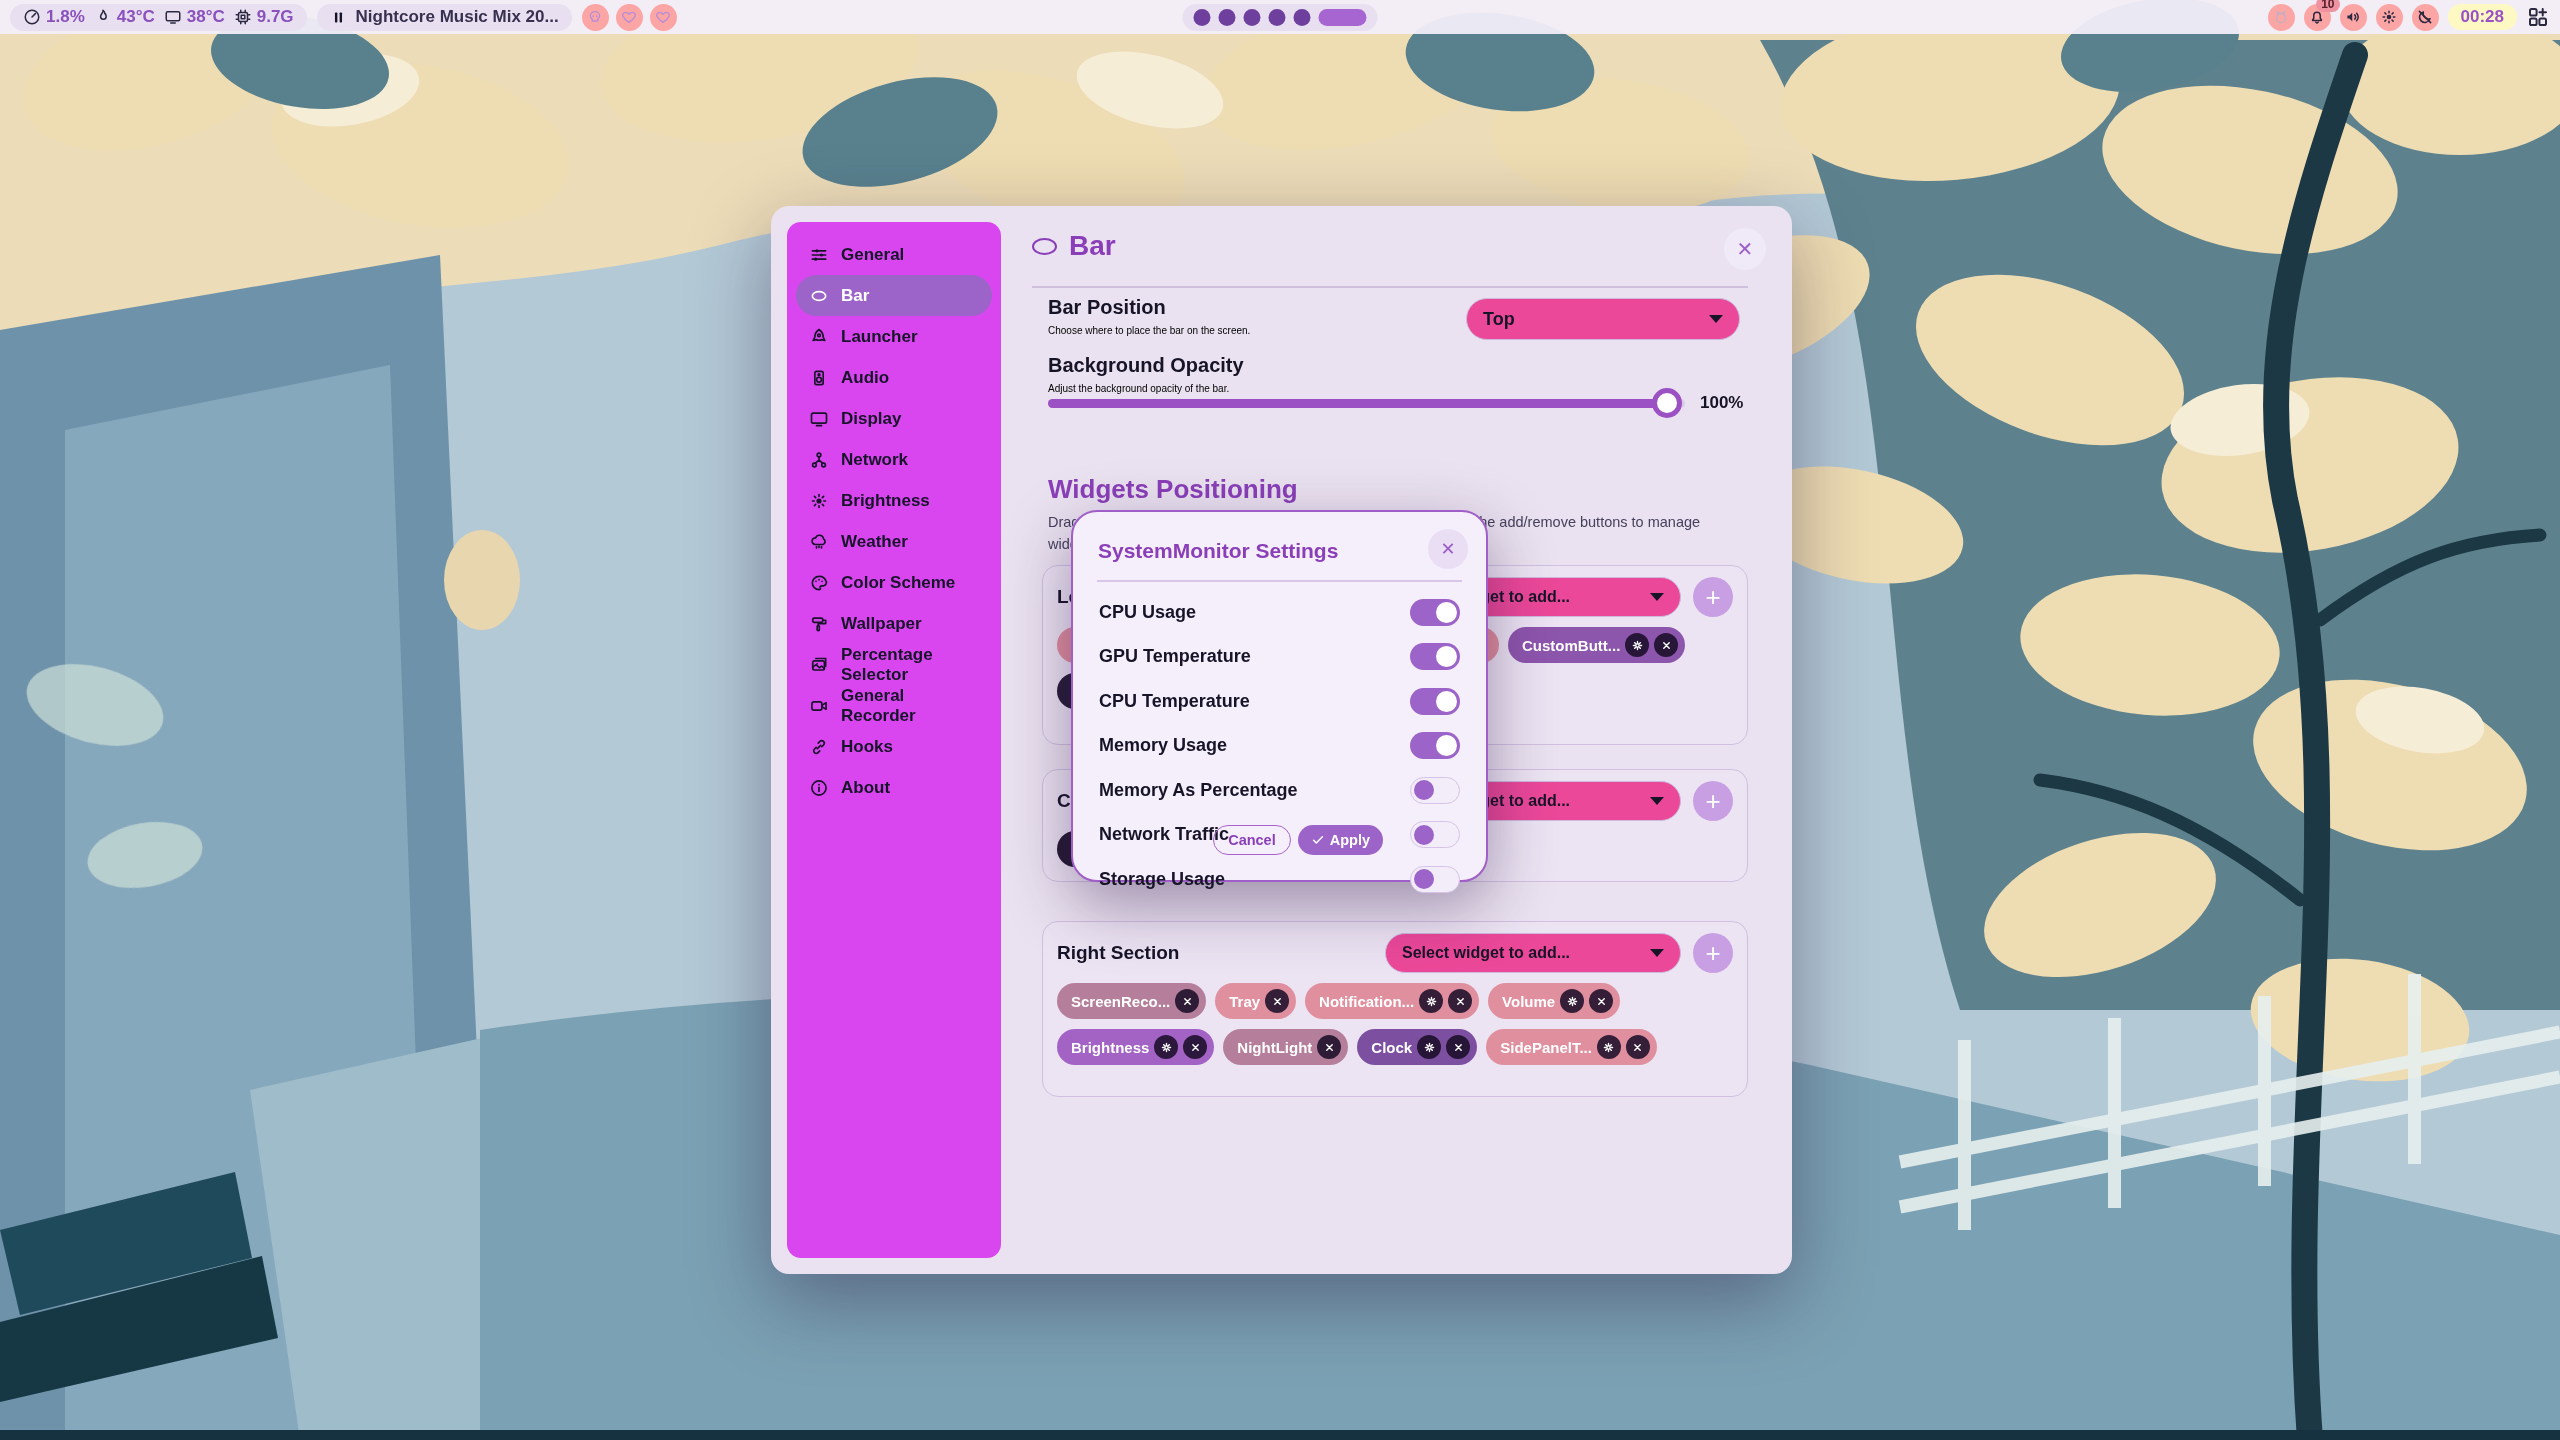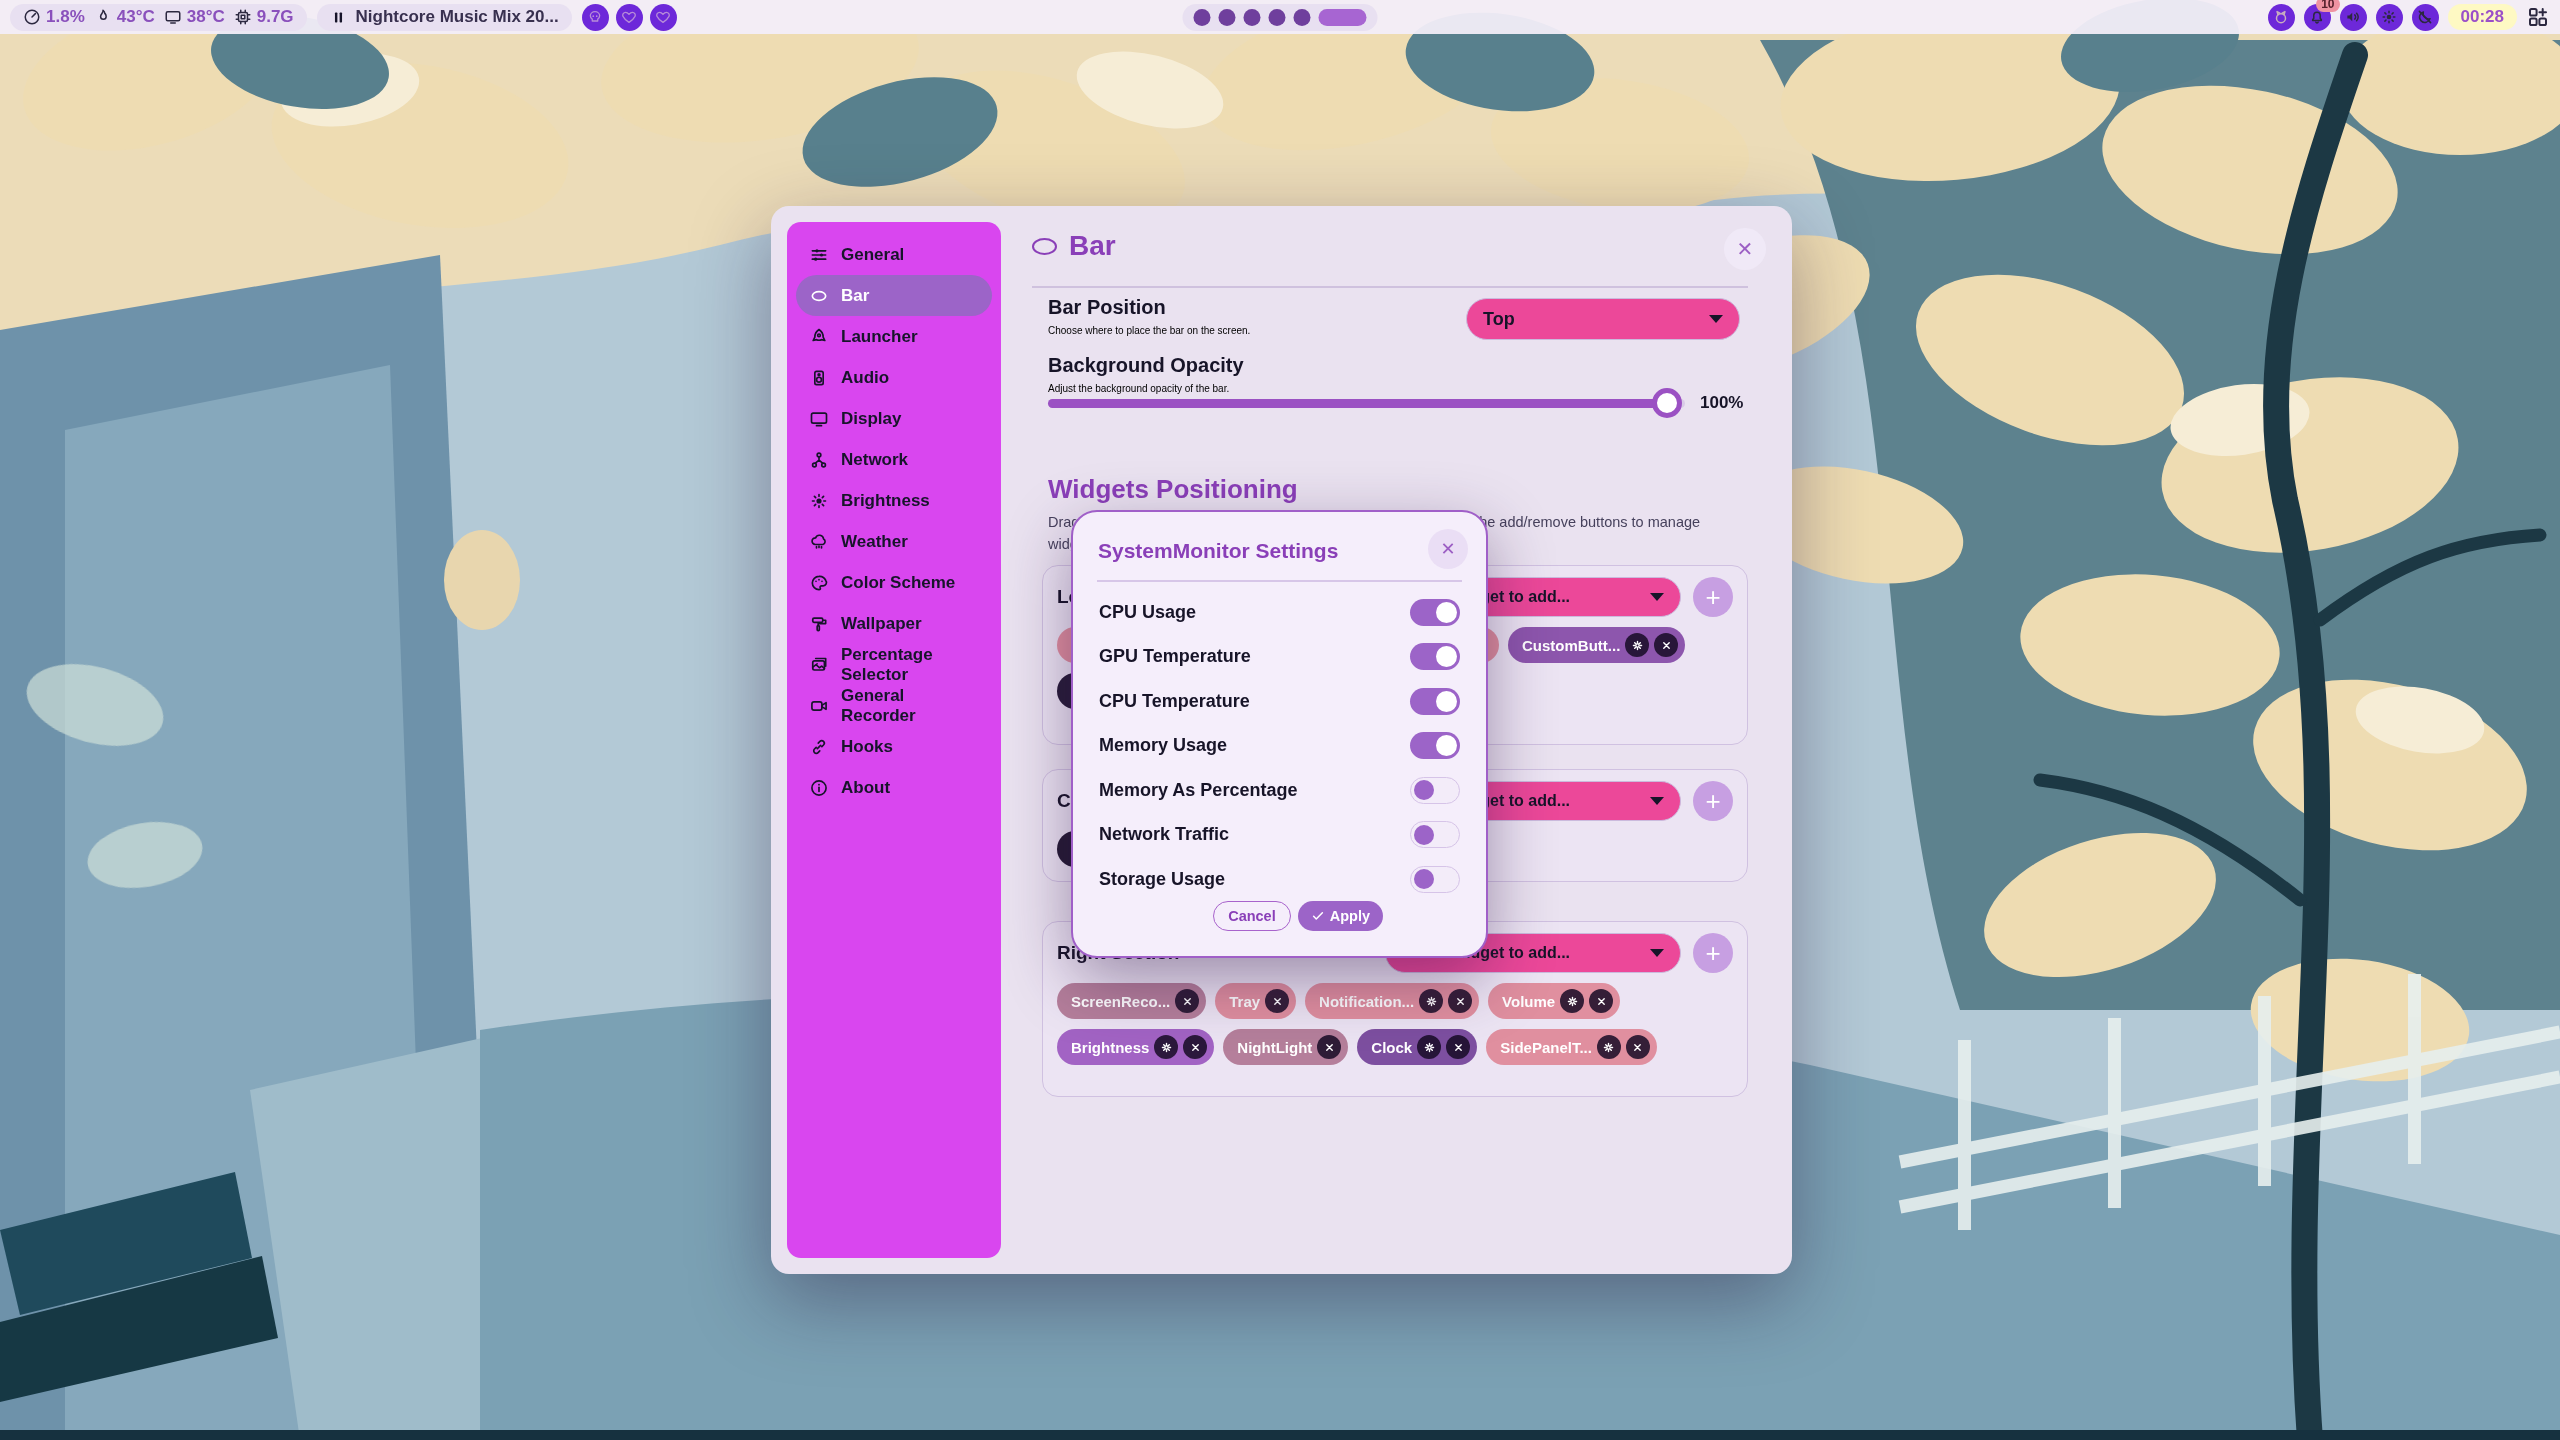--- a/index.html
+++ b/index.html
@@ -8,21 +8,21 @@
   .wallpaper{position:absolute;inset:0}
 
   
   .topbar{position:absolute;top:0;left:0;right:0;height:34px;background:rgba(243,238,249,.94);display:flex;align-items:center;padding:0 10px;z-index:5}
   .tb-left{display:flex;gap:10px;align-items:center}
   .pill{background:#e8e0f1;border-radius:14px;height:27px;display:flex;align-items:center;padding:0 13px;gap:9px}
   .stat{display:flex;align-items:center;gap:5px;color:#2c2840}
   .stat .val{color:#8a50bc;font-weight:700;font-size:17px}
   .ic{width:18px;height:18px;stroke:currentColor;fill:none;stroke-width:2;stroke-linecap:round;stroke-linejoin:round;flex:none}
   .music-title{color:#38304f;font-weight:700;font-size:17px;white-space:nowrap}
-  .circ{width:27px;height:27px;border-radius:50%;background:#6d28d9;display:flex;align-items:center;justify-content:center;color:#b78cd8;position:relative;flex:none}
+  .circ{width:27px;height:27px;border-radius:50%;background:#fca5a5;display:flex;align-items:center;justify-content:center;color:#b78cd8;position:relative;flex:none}
   .tb-center{position:absolute;left:50%;top:3.5px;transform:translateX(-50%)}
   .ws{gap:8px;padding:0 11px}
   .ws .dot{width:17px;height:17px;border-radius:50%;background:#6f3f9d}
   .ws .active{width:48px;height:17px;border-radius:9px;background:#a765d2}
   .tb-right{margin-left:auto;display:flex;align-items:center;gap:9px}
   .tb-right .circ{color:#2c2840}
   .circ.muted{color:#c9aebf}
   .badge{position:absolute;top:-7px;right:-9px;background:#ef93a2;color:#55202c;font-size:12px;font-weight:700;border-radius:9px;padding:1.5px 5px;line-height:1}
   .time-pill{background:#fef9c3;border-radius:13px;height:26px;display:flex;align-items:center;padding:0 13px}
   .time{color:#9b50c8;font-weight:700;font-size:17px}
@@ -63,21 +63,21 @@
   .sec-label{font-size:19px;font-weight:700;color:#171428;flex:1}
   .sec-dd{width:296px;height:40px;font-size:16px;border-radius:20px}
   .add-btn{width:40px;height:40px;border-radius:50%;background:#c79fe2;color:#fff;font-size:26px;display:flex;align-items:center;justify-content:center;border:none;cursor:pointer;line-height:1}
   .chip-row{display:flex;gap:9px;margin-top:10px}
   .chip{height:36px;border-radius:18px;display:flex;align-items:center;gap:5px;padding:0 7px 0 14px;color:#fff;font-weight:700;font-size:15px;cursor:grab;white-space:nowrap}
   .chip.nobtn{padding:0 14px}
   .chip-btn{width:24px;height:24px;border-radius:50%;background:rgba(22,11,36,.85);color:#fff;display:flex;align-items:center;justify-content:center;border:none;cursor:pointer}
   .chip-btn .ic{width:13px;height:13px;stroke-width:2.6}
 
   
-  .modal{position:absolute;left:1071px;top:510px;width:417px;height:448px;background:#f5eefb;border:2.5px solid #a05fc8;border-radius:26px;box-shadow:0 22px 65px rgba(45,20,70,.42);z-index:20}
+  .modal{position:absolute;left:1071px;top:510px;width:417px;height:372px;background:#f5eefb;border:2.5px solid #a05fc8;border-radius:26px;box-shadow:0 22px 65px rgba(45,20,70,.42);z-index:20}
   .modal-title{position:absolute;left:25px;top:27px;font-size:21px;font-weight:700;color:#8a3fb8}
   .modal-close{position:absolute;right:18px;top:17px;width:40px;height:40px;font-size:18px;background:#eadef5}
   .modal-div{position:absolute;left:24px;right:24px;top:68px;height:1.5px;background:#d7c6e8}
   .toggle-list{position:absolute;left:26px;right:26px;top:78px}
   .t-row{height:44.5px;display:flex;align-items:center;justify-content:space-between}
   .t-label{font-size:18px;font-weight:700;color:#171428}
   .toggle{width:50px;height:27px;border-radius:14px;position:relative;cursor:pointer}
   .toggle.on{background:#9c64c8}
   .toggle.on .knob{position:absolute;right:3px;top:3px;width:21px;height:21px;border-radius:50%;background:#fff}
   .toggle.off{background:#f3ecf9;border:1.5px solid #d6c4e8}

